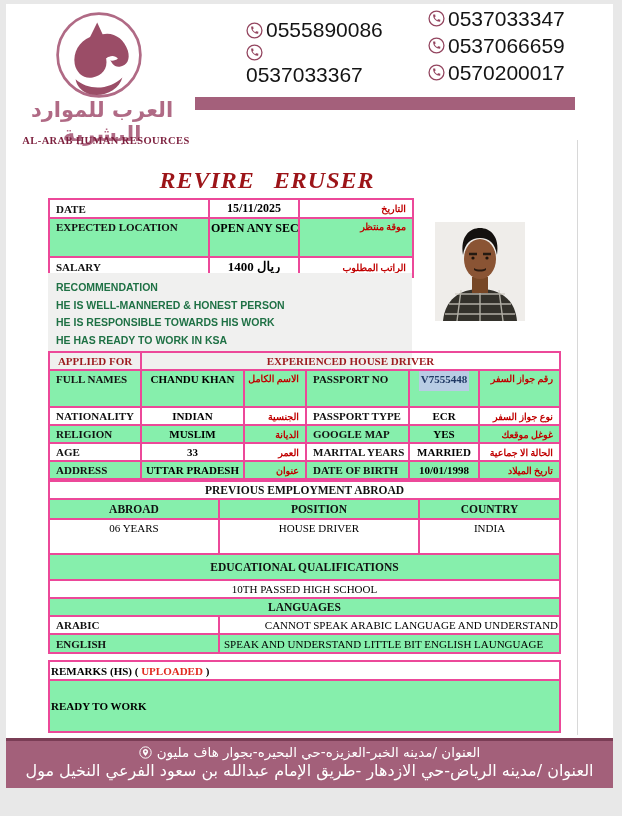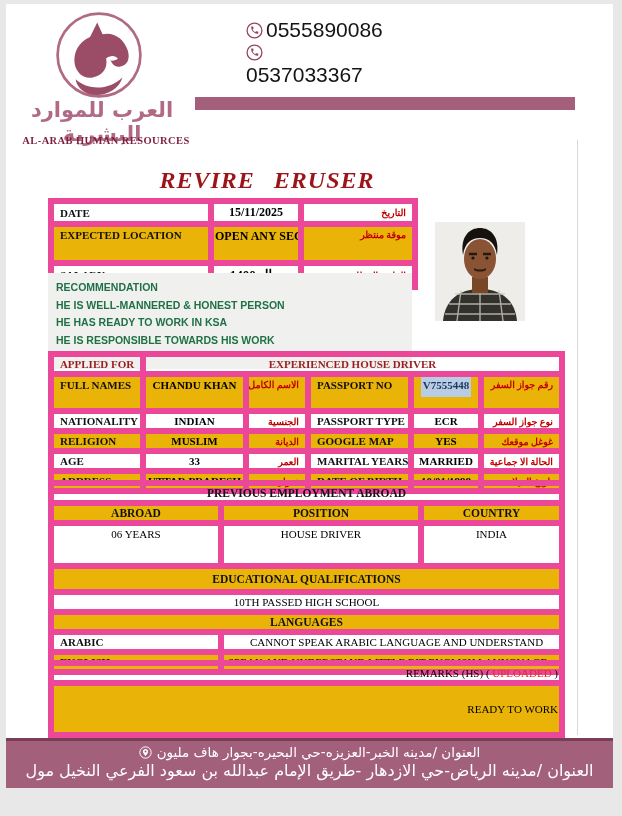--- a/index.html
+++ b/index.html
@@ -30,25 +30,25 @@
   .phone-row .ph-ic{width:17px;height:17px;flex:0 0 17px;}
   .phone-row.no-icon{padding-left:0;}
   .accent-bar{position:absolute;left:189px;top:93px;width:380px;height:13px;background:#a4607b;}
   
   .doc-title{
     position:absolute;left:36px;top:163px;width:450px;text-align:center;
     font-size:24px;font-weight:bold;color:#9c1418;letter-spacing:1px;word-spacing:12px;font-style:italic;
   }
   
   table{border-collapse:collapse;table-layout:fixed;}
-  td{border:6px solid #ec4899;font-size:11px;overflow:hidden;white-space:nowrap;}
+  td{border:2px solid #ec4899;font-size:11px;overflow:hidden;white-space:nowrap;}
   .lab{font-weight:bold;text-align:left;padding-left:6px;color:#111;}
   .val{font-weight:bold;text-align:center;}
   .ar{font-weight:bold;text-align:right;padding-right:6px;color:#c00000;font-size:9.5px;direction:rtl;}
-  .gray{background:#eab308;}
+  .gray{background:#86efac;}
   .vtop{vertical-align:top;padding-top:2px;}
   .dark-red{color:#9b1b1e;}
   
   .info-table{position:absolute;left:42px;top:194px;width:364px;}
   
   .recommend{
     position:absolute;left:42px;top:269px;width:364px;height:96px;background:#f0f0ef;
     font-family:"Liberation Sans",sans-serif;font-size:10.5px;font-weight:bold;color:#1f7145;
     padding:6px 0 0 8px;box-sizing:border-box;line-height:17.5px;
   }
@@ -57,21 +57,21 @@
   .vline{position:absolute;left:571px;top:136px;width:1px;height:595px;background:#d8d8d8;}
   
   .details-table{position:absolute;left:42px;top:347px;width:511px;}
   .hl{background:#b8cce4;color:#1f3864;padding:6px 2px;}
   
   .emp-table{position:absolute;left:42px;top:476px;width:511px;}
   .sec-title{font-weight:bold;text-align:center;font-size:11.5px;color:#111;margin-top:25px;}
   .cell-center{text-align:center;}
   
   .remarks-table{position:absolute;left:42px;top:656px;width:511px;}
-  .remark-line{font-weight:normal;text-align:right;font-size:11px;}
+  .remark-line{font-weight:bold;text-align:left;font-size:11px;}
   .uploaded{color:#e02b20;}
   
   .footer{
     position:absolute;left:0;bottom:0;width:607px;height:47px;
     background:#a3607a;border-top:3px solid #7a3d55;color:#ffffff;
     font-family:"DejaVu Sans",sans-serif;text-align:center;
   }
   .footer-line{display:flex;justify-content:center;align-items:center;gap:5px;}
   .footer-line1{font-size:13.5px;margin-top:3px;}
   .footer-line2{font-size:16px;margin-top:1px;}
@@ -104,20 +104,43 @@
       <svg class="ph-ic" viewBox="0 0 24 24">
           <circle cx="12" cy="12" r="10.5" fill="none" stroke="#93455f" stroke-width="1.8"></circle>
           <path fill="#93455f" d="M9.3 10.7c.8 1.6 2.1 2.9 3.7 3.7l1.2-1.2c.15-.15.38-.2.57-.14.63.21 1.3.32 2 .32.31 0 .56.25.56.56v1.95c0 .31-.25.56-.56.56-5.27 0-9.55-4.28-9.55-9.55 0-.31.25-.56.56-.56h1.96c.31 0 .56.25.56.56 0 .7.11 1.37.32 2 .06.2.02.42-.14.57l-1.2 1.23z"></path>
         </svg>
     </div>
     <div class="phone-row no-icon">
       <span>0537033367</span>
     </div>
   </div>
 
+  <div class="phones phones-right">
+    <div class="phone-row">
+      <svg class="ph-ic" viewBox="0 0 24 24">
+          <circle cx="12" cy="12" r="10.5" fill="none" stroke="#93455f" stroke-width="1.8"></circle>
+          <path fill="#93455f" d="M9.3 10.7c.8 1.6 2.1 2.9 3.7 3.7l1.2-1.2c.15-.15.38-.2.57-.14.63.21 1.3.32 2 .32.31 0 .56.25.56.56v1.95c0 .31-.25.56-.56.56-5.27 0-9.55-4.28-9.55-9.55 0-.31.25-.56.56-.56h1.96c.31 0 .56.25.56.56 0 .7.11 1.37.32 2 .06.2.02.42-.14.57l-1.2 1.23z"></path>
+        </svg>
+      <span>0537033347</span>
+    </div>
+    <div class="phone-row">
+      <svg class="ph-ic" viewBox="0 0 24 24">
+          <circle cx="12" cy="12" r="10.5" fill="none" stroke="#93455f" stroke-width="1.8"></circle>
+          <path fill="#93455f" d="M9.3 10.7c.8 1.6 2.1 2.9 3.7 3.7l1.2-1.2c.15-.15.38-.2.57-.14.63.21 1.3.32 2 .32.31 0 .56.25.56.56v1.95c0 .31-.25.56-.56.56-5.27 0-9.55-4.28-9.55-9.55 0-.31.25-.56.56-.56h1.96c.31 0 .56.25.56.56 0 .7.11 1.37.32 2 .06.2.02.42-.14.57l-1.2 1.23z"></path>
+        </svg>
+      <span>0537066659</span>
+    </div>
+    <div class="phone-row">
+      <svg class="ph-ic" viewBox="0 0 24 24">
+          <circle cx="12" cy="12" r="10.5" fill="none" stroke="#93455f" stroke-width="1.8"></circle>
+          <path fill="#93455f" d="M9.3 10.7c.8 1.6 2.1 2.9 3.7 3.7l1.2-1.2c.15-.15.38-.2.57-.14.63.21 1.3.32 2 .32.31 0 .56.25.56.56v1.95c0 .31-.25.56-.56.56-5.27 0-9.55-4.28-9.55-9.55 0-.31.25-.56.56-.56h1.96c.31 0 .56.25.56.56 0 .7.11 1.37.32 2 .06.2.02.42-.14.57l-1.2 1.23z"></path>
+        </svg>
+      <span>0570200017</span>
+    </div>
+  </div>
 
   <div class="accent-bar"></div>
 
   <div class="doc-title">REVIRE ERUSER</div>
 
   <table class="info-table">
     <colgroup>
         <col style="width:160px">
         <col style="width:90px">
         <col style="width:114px">
@@ -137,22 +160,22 @@
       <td class="lab">SALARY</td>
       <td class="val" style="font-size:13px">1400 ريال</td>
       <td class="ar">الراتب المطلوب</td>
     </tr>
   </tbody>
     </table>
 
   <div class="recommend">
     <div>RECOMMENDATION</div>
     <div>HE IS WELL-MANNERED &amp; HONEST PERSON</div>
+    <div>HE IS RESPONSIBLE TOWARDS HIS WORK</div>
     <div>HE HAS READY TO WORK IN KSA</div>
-    <div>HE IS RESPONSIBLE TOWARDS HIS WORK</div>
   </div>
 
   <svg class="photo" viewBox="0 0 90 99">
     <rect width="90" height="99" fill="#efedea"></rect>
     <path d="M8 99 C10 78 24 67 45 67 C66 67 80 78 82 99 Z" fill="#33312b"></path>
     <g stroke="#cfccc2" stroke-width="1.4" opacity="0.8">
       <path d="M14 82 L76 82 M10 92 L80 92 M20 72 L70 72" fill="none"></path>
       <path d="M26 68 L22 99 M45 67 L45 99 M64 68 L68 99" fill="none"></path>
     </g>
     <path d="M37 55 h16 v16 h-16 z" fill="#774726"></path>
@@ -231,37 +254,37 @@
       </colgroup>
     <tbody>
         <tr style="height:18px">
       <td class="sec-title" colspan="3">PREVIOUS EMPLOYMENT ABROAD</td>
     </tr>
     <tr style="height:20px">
       <td class="sec-title gray">ABROAD</td>
       <td class="sec-title gray">POSITION</td>
       <td class="sec-title gray">COUNTRY</td>
     </tr>
-    <tr style="height:43px">
+    <tr style="height:35px">
       <td class="cell-center vtop">06 YEARS</td>
       <td class="cell-center vtop">HOUSE DRIVER</td>
       <td class="cell-center vtop">INDIA</td>
     </tr>
     <tr style="height:26px">
       <td class="sec-title gray" colspan="3">EDUCATIONAL QUALIFICATIONS</td>
     </tr>
     <tr style="height:18px">
       <td class="cell-center" colspan="3">10TH PASSED HIGH SCHOOL</td>
     </tr>
     <tr style="height:18px">
       <td class="sec-title gray" colspan="3">LANGUAGES</td>
     </tr>
     <tr style="height:18px">
       <td class="lab">ARABIC</td>
-      <td style="text-align:center;padding-left:11px" colspan="2">CANNOT SPEAK ARABIC LANGUAGE AND UNDERSTAND</td>
+      <td style="text-align:right;padding-left:11px" colspan="2">CANNOT SPEAK ARABIC LANGUAGE AND UNDERSTAND</td>
     </tr>
     <tr style="height:19px">
       <td class="lab gray">ENGLISH</td>
       <td class="gray" style="text-align:left;padding-left:4px" colspan="2">SPEAK AND UNDERSTAND LITTLE BIT  ENGLISH LAUNGUAGE</td>
     </tr>
   </tbody>
     </table>
 
   <table class="remarks-table">
     <colgroup>

